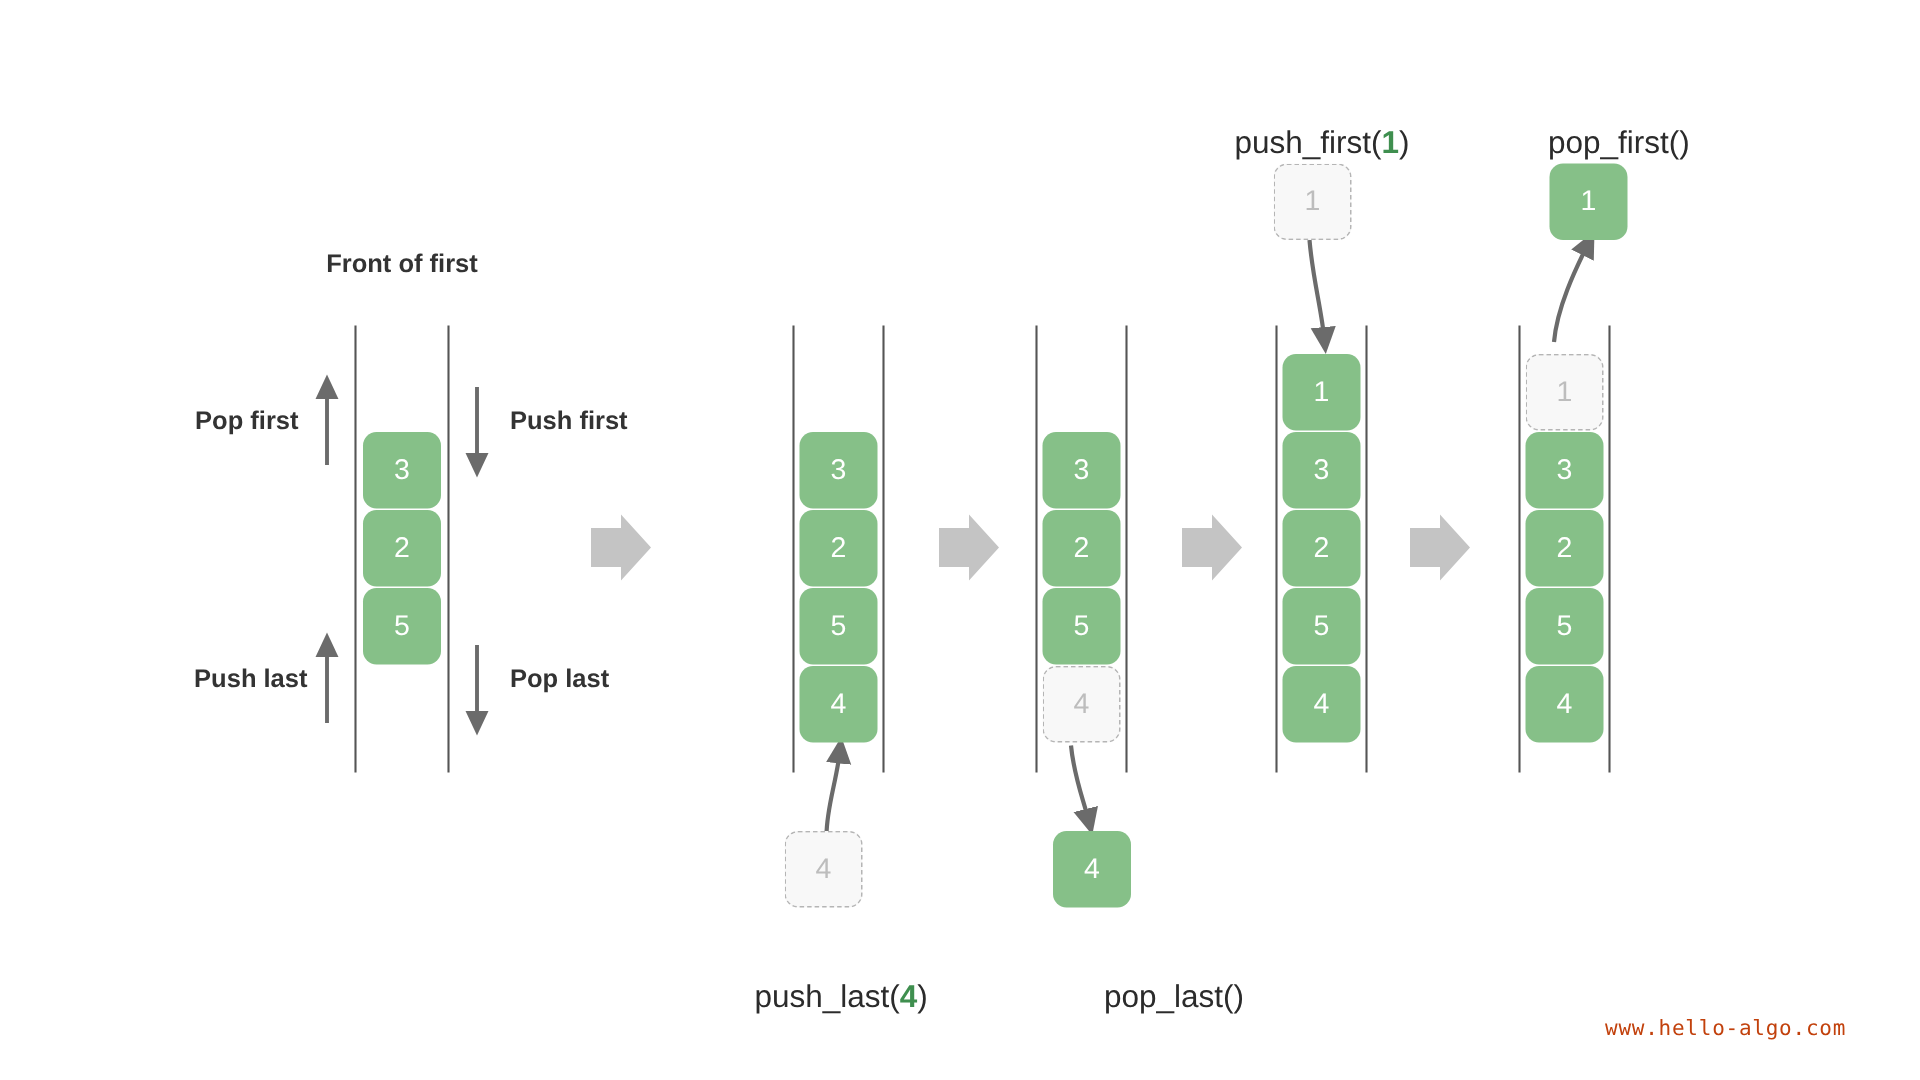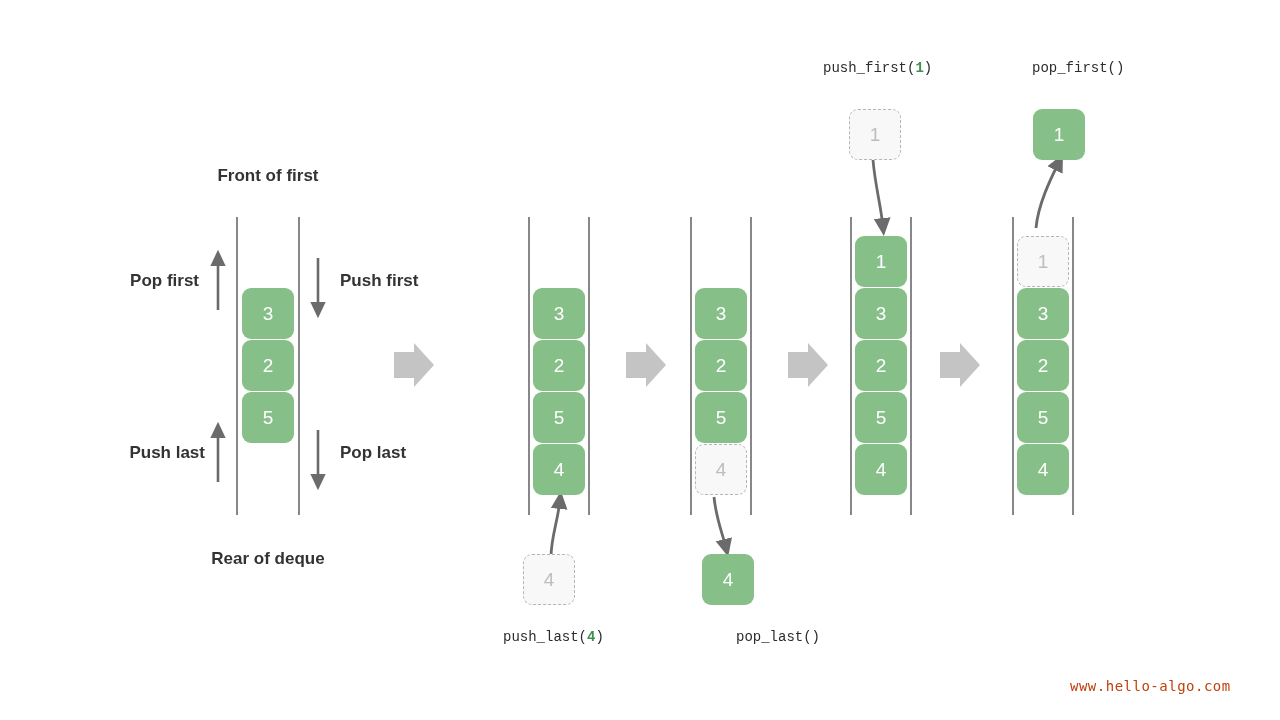--- a/index.html
+++ b/index.html
@@ -27,24 +27,25 @@
     letter-spacing: -0.2px;
   }
   .label-dark {
     color: #333333;
     font-weight: bold;
     font-size: 17px;
     text-align: center;
     white-space: nowrap;
   }
   .mono-label {
-    font-family: Liberation Mono, monospace;
+    font-family: Liberation Sans, sans-serif;
     color: #2b2b2b;
-    font-size: 14px;
-    white-space: nowrap;
+    font-size: 21px;
+    white-space: nowrap;
+    margin-top: 24px;
   }
   .mono-label .arg { color: #3f8f4f; font-weight: bold; }
   .watermark {
     font-family: "DejaVu Sans Mono", "Liberation Mono", monospace;
     color: #c2410c;
     font-size: 14px;
     white-space: nowrap;
     letter-spacing: 0.5px;
   }
 
@@ -149,21 +150,20 @@
     <g>
       <path d="M788,352 L808,352 L808,343 L828,365 L808,387 L808,378 L788,378 Z" fill="#c4c4c4"></path>
     </g>
     <g>
       <path d="M940,352 L960,352 L960,343 L980,365 L960,387 L960,378 L940,378 Z" fill="#c4c4c4"></path>
     </g>
   </svg>
 
 
   <div class="abs label-dark" style="left:118px; top:166px; width:300px;">Front of first</div>
-  <div class="abs label-dark" style="left:118px; top:549px; width:300px;">Rear of deque</div>
 
   <div class="abs label-dark" style="left:54px; top:271px; width:145px; text-align:right;">Pop first</div>
   <div class="abs label-dark" style="left:60px; top:443px; width:145px; text-align:right;">Push last</div>
   <div class="abs label-dark" style="left:340px; top:271px; width:160px; text-align:left;">Push first</div>
   <div class="abs label-dark" style="left:340px; top:443px; width:160px; text-align:left;">Pop last</div>
 
   <div class="cell solid" style="left:242px; top:288px;">3</div>
   <div class="cell solid" style="left:242px; top:340px;">2</div>
   <div class="cell solid" style="left:242px; top:392px;">5</div>
 

